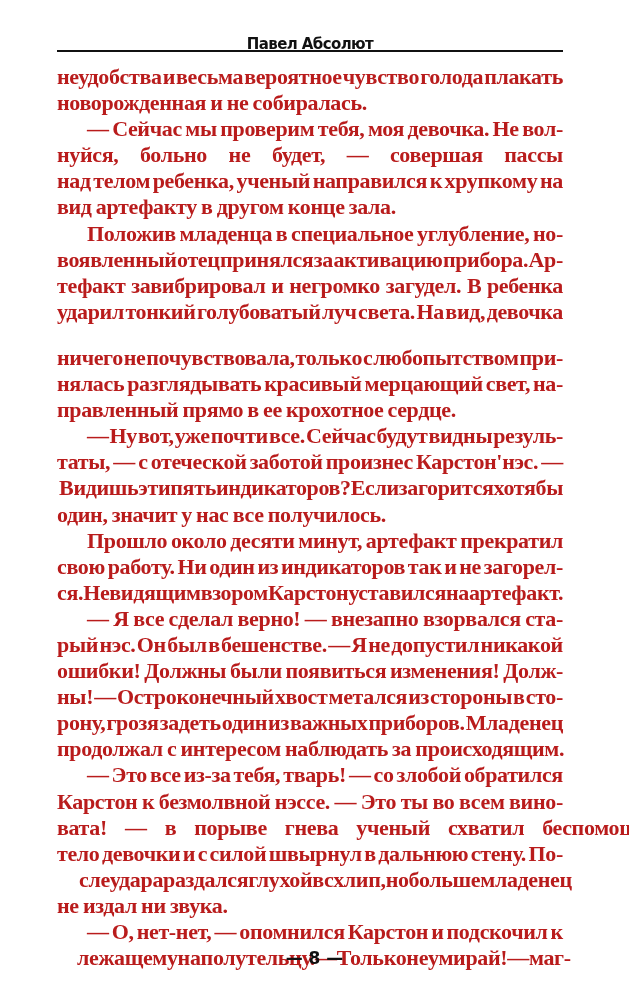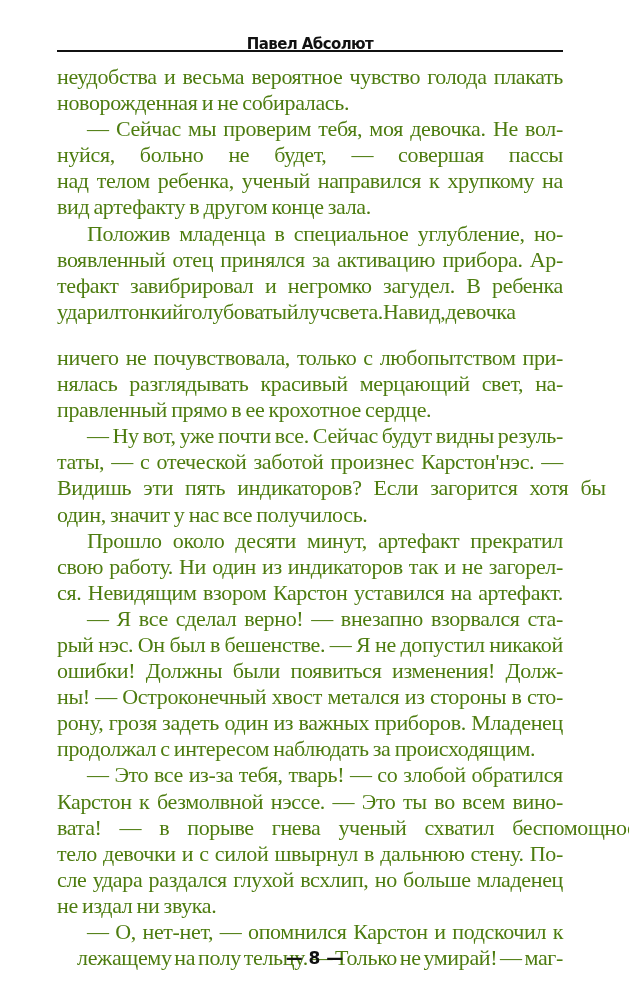--- a/index.html
+++ b/index.html
@@ -36,23 +36,24 @@
     border-top: 2px solid #111;
   }
   .body-text {
     position: absolute;
     top: 64px;
     left: 57px;
     width: 506px;
     font-family: "Liberation Serif", serif;
     font-size: 22px;
     line-height: 26.1px;
-    color: #4d7c0f;
+    color: #b91c1c;
     text-align: justify;
     text-align-last: justify;
+    font-weight: bold;
   }
   .line {
     display: block;
     white-space: nowrap;
     height: 26.1px;
     letter-spacing: -0.35px;
     word-spacing: -1px;
   }
   .line.indent {
     padding-left: 30px;
@@ -139,21 +140,21 @@
     </span>
     <span class="line" style="display: flex; justify-content: space-between; word-spacing: 0px;">
       <span>тефакт</span>
       <span>завибрировал</span>
       <span>и</span>
       <span>негромко</span>
       <span>загудел.</span>
       <span>В</span>
       <span>ребенка</span>
     </span>
-    <span class="line" style="display: flex; word-spacing: 0px;">
+    <span class="line" style="display: flex; justify-content: space-between; word-spacing: 0px;">
       <span>ударил</span>
       <span>тонкий</span>
       <span>голубоватый</span>
       <span>луч</span>
       <span>света.</span>
       <span>На</span>
       <span>вид,</span>
       <span>девочка</span>
     </span>
     <span class="line" style="display: flex; justify-content: space-between; word-spacing: 0px; margin-top: 20px;">
@@ -189,21 +190,21 @@
     <span class="line" style="display: flex; justify-content: space-between; word-spacing: 0px;">
       <span>таты,</span>
       <span>—</span>
       <span>с</span>
       <span>отеческой</span>
       <span>заботой</span>
       <span>произнес</span>
       <span>Карстон'нэс.</span>
       <span>—</span>
     </span>
-    <span class="line" style="display: flex; justify-content: flex-start; word-spacing: 0px; gap: 12px;">
+    <span class="line" style="display: flex; justify-content: flex-end; word-spacing: 0px;">
       <span>Видишь</span>
       <span>эти</span>
       <span>пять</span>
       <span>индикаторов?</span>
       <span>Если</span>
       <span>загорится</span>
       <span>хотя</span>
       <span>бы</span>
     </span>
     <span class="line last">один, значит у нас все получилось.</span>
@@ -329,21 +330,21 @@
       <span>девочки</span>
       <span>и</span>
       <span>с</span>
       <span>силой</span>
       <span>швырнул</span>
       <span>в</span>
       <span>дальнюю</span>
       <span>стену.</span>
       <span>По-</span>
     </span>
-    <span class="line" style="display: flex; justify-content: space-between; word-spacing: 0px;">
+    <span class="line" style="display: flex; justify-content: space-between; word-spacing: 0px; margin-left: 22px;">
       <span>сле</span>
       <span>удара</span>
       <span>раздался</span>
       <span>глухой</span>
       <span>всхлип,</span>
       <span>но</span>
       <span>больше</span>
       <span>младенец</span>
     </span>
     <span class="line last">не издал ни звука.</span>

